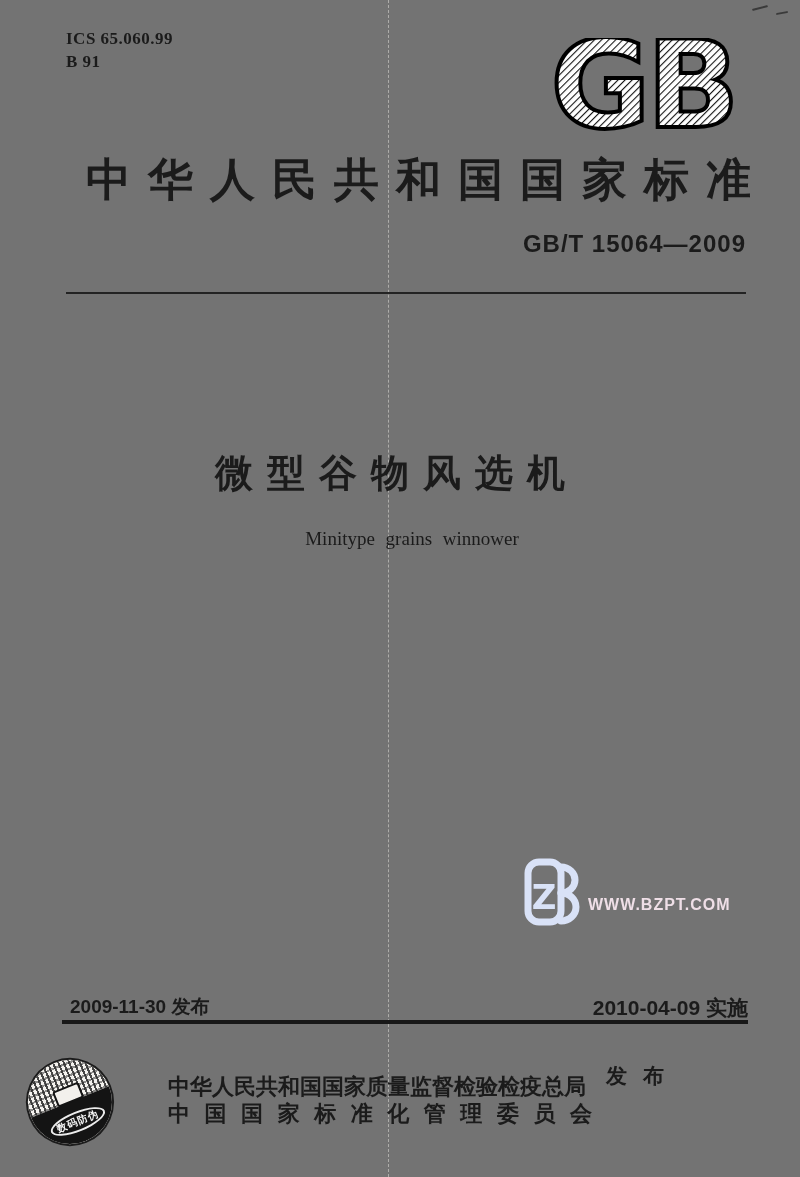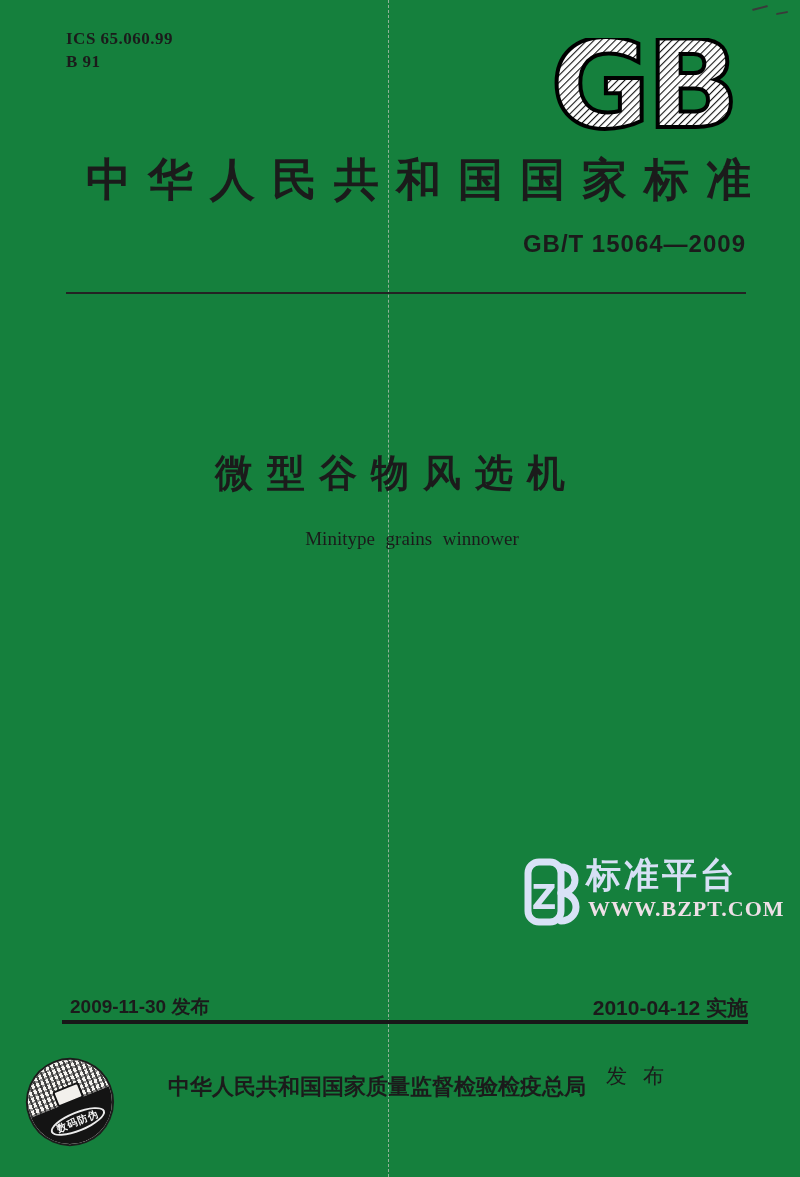--- a/index.html
+++ b/index.html
@@ -1,18 +1,18 @@
 <!DOCTYPE html>
 <html><head>
 <meta charset="utf-8">
 <style>
   html,body{margin:0;padding:0;background:#e8e8e8;}
   .page{
     position:relative;width:800px;height:1177px;margin:0 auto;
-    background:#15803d;overflow:hidden;color:#1b1b1b;
+    background:#737373;overflow:hidden;color:#1b1b1b;
     font-family:"Liberation Sans",sans-serif;
   }
   .fold-line{
     position:absolute;left:388px;top:0;height:1177px;width:0;
     border-left:1px dashed #c7c6c2;opacity:.7;
   }
   .artifact{position:absolute;background:#3a3a3a;border-radius:1px;}
   .a1{left:752px;top:7px;width:16px;height:2px;transform:rotate(-14deg);}
   .a2{left:776px;top:12px;width:12px;height:2px;transform:rotate(-10deg);}
 
@@ -45,36 +45,36 @@
     font-size:19px;word-spacing:6px;
   }
 
   .wm-logo{position:absolute;left:522px;top:856px;width:60px;height:72px;}
   .wm-name{
     position:absolute;left:586px;top:852px;
     font-weight:700;font-size:35px;letter-spacing:3px;color:#d7e0f5;
   }
   .wm-url{
     position:absolute;left:588px;top:896px;
-    font-family:Liberation Serif, serif;font-weight:700;
-    font-size:22px;letter-spacing:1px;color:#efdfe7;
+    font-family:Liberation Sans, sans-serif;font-weight:700;
+    font-size:16px;letter-spacing:1px;color:#efdfe7;
   }
 
   .date-issue{position:absolute;left:70px;top:994px;font-weight:700;font-size:19px;}
   .date-impl{position:absolute;right:52px;top:994px;font-weight:700;font-size:21px;}
   .rule-thick{position:absolute;left:62px;top:1020px;width:686px;height:4px;background:#181818;}
 
   .publisher{
     position:absolute;left:168px;top:1048px;width:424px;
     font-weight:700;font-size:22px;line-height:27px;white-space:nowrap;margin-top:25px;
   }
   .publisher .justified{text-align:justify;text-align-last:justify;width:424px;}
   .release-label{
     position:absolute;left:606px;top:1062px;
-    font-weight:400;font-size:21px;letter-spacing:16px;white-space:nowrap;
+    font-weight:700;font-size:21px;letter-spacing:16px;white-space:nowrap;
   }
 
   .stamp{
     position:absolute;left:26px;top:1058px;width:84px;height:84px;
     border:2px solid #1c1c1c;border-radius:50%;overflow:hidden;
     transform:rotate(-22deg);background:#f4f2ee;
   }
   .stamp-top{
     height:50%;
     background:
@@ -126,29 +126,29 @@
   <div class="title-en">Minitype grains winnower</div>
 
   <svg class="wm-logo" viewBox="0 0 60 70" aria-hidden="true">
     <g fill="none" stroke="#d9e2f7" stroke-width="7" stroke-linecap="round">
       <rect x="6" y="5" width="33" height="60" rx="11"></rect>
       <path d="M39 10 a14 13 0 0 1 0 26"></path>
       <path d="M39 36 a15 14 0 0 1 0 28"></path>
     </g>
     <text x="22" y="52" text-anchor="middle" font-family="DejaVu Sans, sans-serif" font-weight="bold" font-size="34" fill="#d9e2f7">Z</text>
   </svg>
-  <div class="wm-name">标准平台</div>
   <div class="wm-url">WWW.BZPT.COM</div>
 
   <div class="date-issue">2009-11-30 发布</div>
-  <div class="date-impl">2010-04-12 实施</div>
+  <div class="date-impl">2010-04-09 实施</div>
   <div class="rule-thick"></div>
 
   <div class="publisher">
     <div>中华人民共和国国家质量监督检验检疫总局</div>
+    <div class="justified">中国国家标准化管理委员会</div>
   </div>
   <div class="release-label">发布</div>
 
   <div class="stamp">
     <div class="stamp-top"></div>
     <div class="stamp-emblem"></div>
     <div class="stamp-bottom">
       <div class="stamp-oval">数码防伪</div>
     </div>
   </div>

